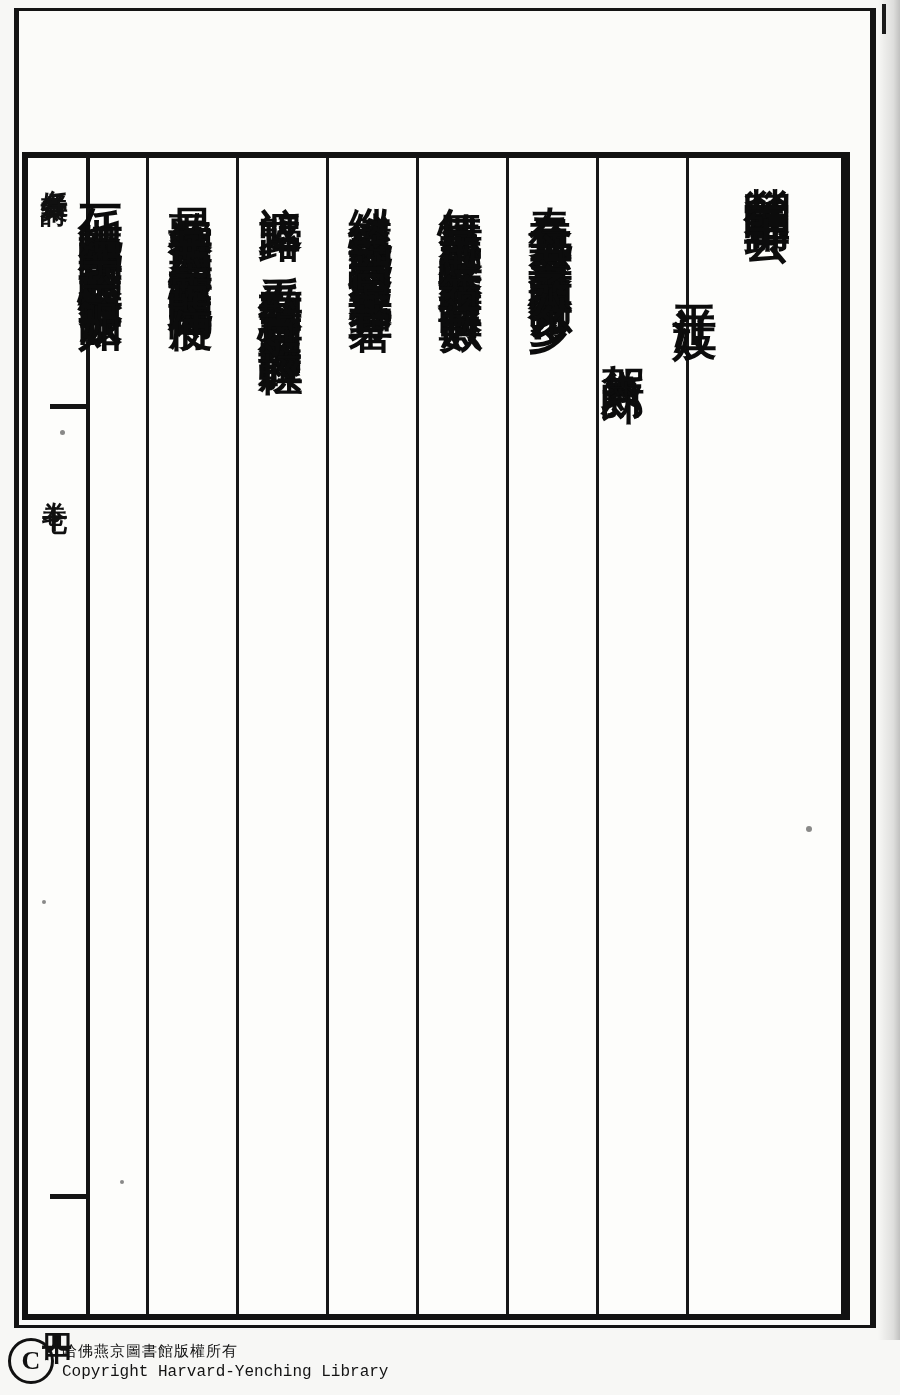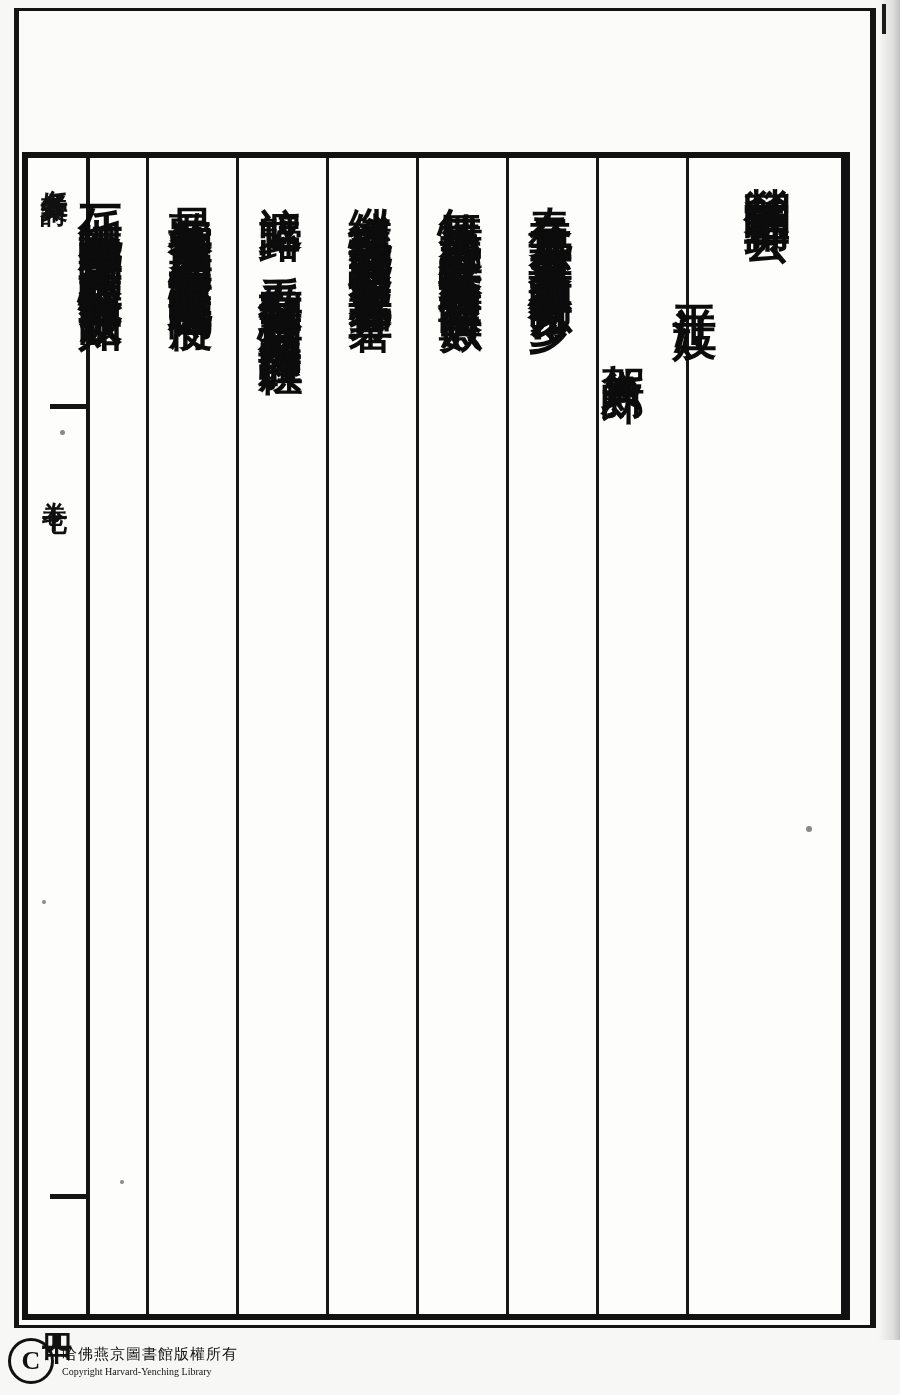--- a/index.html
+++ b/index.html
@@ -164,22 +164,22 @@
     gap: 2px;
   }
   #stamp .s-cn {
     font-family: "DejaVu Serif", serif;
     font-size: 15px;
     letter-spacing: 1px;
     color: #131313;
     white-space: nowrap;
   }
   #stamp .s-en {
-    font-family: Liberation Serif, serif;
-    font-size: 10px;
+    font-family: Liberation Mono, monospace;
+    font-size: 16px;
     letter-spacing: 0px;
     color: #131313;
     white-space: nowrap;
   }
 
   
   .speck {
     position: absolute;
     background: #2a2a2a;
     border-radius: 50%;

